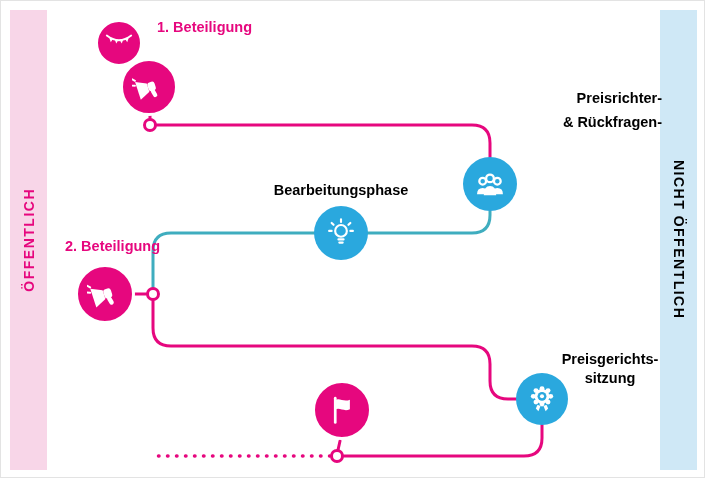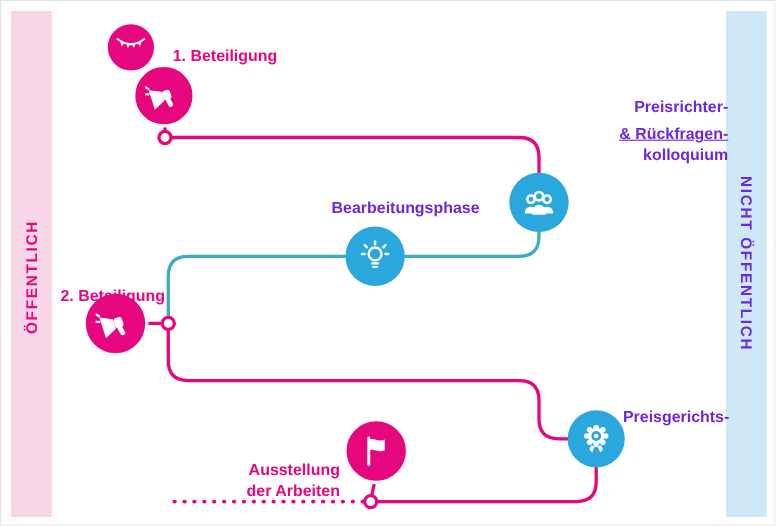--- a/index.html
+++ b/index.html
@@ -10,42 +10,42 @@
   }
   
   .band{position:absolute;top:9px;height:460px;width:37px;display:flex;align-items:center;justify-content:center;}
   .band-left{left:9px;background:#f8d6e8;}
   .band-right{left:659px;background:#cfe8f6;}
   .vtext{
     font-weight:bold;font-size:14px;letter-spacing:1.5px;white-space:nowrap;
   }
   .vtext-up{writing-mode:vertical-rl;transform:rotate(180deg);}
   .vtext-down{writing-mode:vertical-rl;}
-  .pink-t{color:#e6077e;margin-top:24px;}
-  .blue-t{color:#6d28d9;}
+  .pink-t{color:#e6077e;}
+  .blue-t{color:#000000;}
 
   
   .connectors{position:absolute;left:0;top:0;}
   .pink-line{stroke:#e6077e;stroke-width:3;fill:none;stroke-linecap:round;}
   .teal-line{stroke:#3fadbf;stroke-width:3;fill:none;stroke-linecap:round;}
   .dotted-line{stroke:#e6077e;stroke-width:3.5;fill:none;stroke-linecap:round;stroke-dasharray:0.5 8.5;}
   .node-dot{fill:#ffffff;stroke:#e6077e;stroke-width:3;}
 
   
   .circle{position:absolute;border-radius:50%;display:flex;align-items:center;justify-content:center;box-sizing:border-box;}
   .pink-c{background:#e6077e;border:3px solid #ffffff;}
   .blue-c{background:#2aa8de;}
   .icon{display:block;}
 
   
   .label{position:absolute;font-weight:bold;font-size:14.5px;line-height:19px;}
   .label span{display:block;}
-  .label .gap{margin-top:5px;text-decoration:underline;}
+  .label .gap{margin-top:5px;}
   .t-right{text-align:right;}
-  .t-center{text-align:right;}
+  .t-center{text-align:center;}
 </style>
 </head>
 <body>
 
 <div class="stage">
 
   <div class="band band-left">
     <span class="vtext vtext-up pink-t">ÖFFENTLICH</span>
   </div>
   <div class="band band-right">
@@ -165,33 +165,29 @@
     </svg>
   </div>
 
   <div class="label pink-t" style="left:156px;top:17px;width:160px;">
     <span>1. Beteiligung</span>
   </div>
 
   <div class="label blue-t t-right" style="left:480px;top:88px;width:181px;">
     <span>Preisrichter-</span>
     <span class="gap">&amp; Rückfragen-</span>
-    <span>kolloquium</span>
   </div>
 
   <div class="label blue-t t-center" style="left:245px;top:180px;width:190px;">
     <span>Bearbeitungsphase</span>
   </div>
 
-  <div class="label pink-t" style="left:54px;top:236px;width:130px;">
+  <div class="label pink-t" style="left:64px;top:236px;width:130px;">
     <span>2. Beteiligung</span>
   </div>
 
-  <div class="label blue-t t-center" style="left:556px;top:349px;width:106px;margin-top:21px;">
+  <div class="label blue-t t-center" style="left:556px;top:349px;width:106px;">
     <span>Preisgerichts-</span>
+    <span>sitzung</span>
   </div>
 
-  <div class="label pink-t t-right" style="left:180px;top:394px;width:128px;">
-    <span>Ausstellung</span>
-    <span>der Arbeiten</span>
-  </div>
 
 </div>
 
 </body></html>

